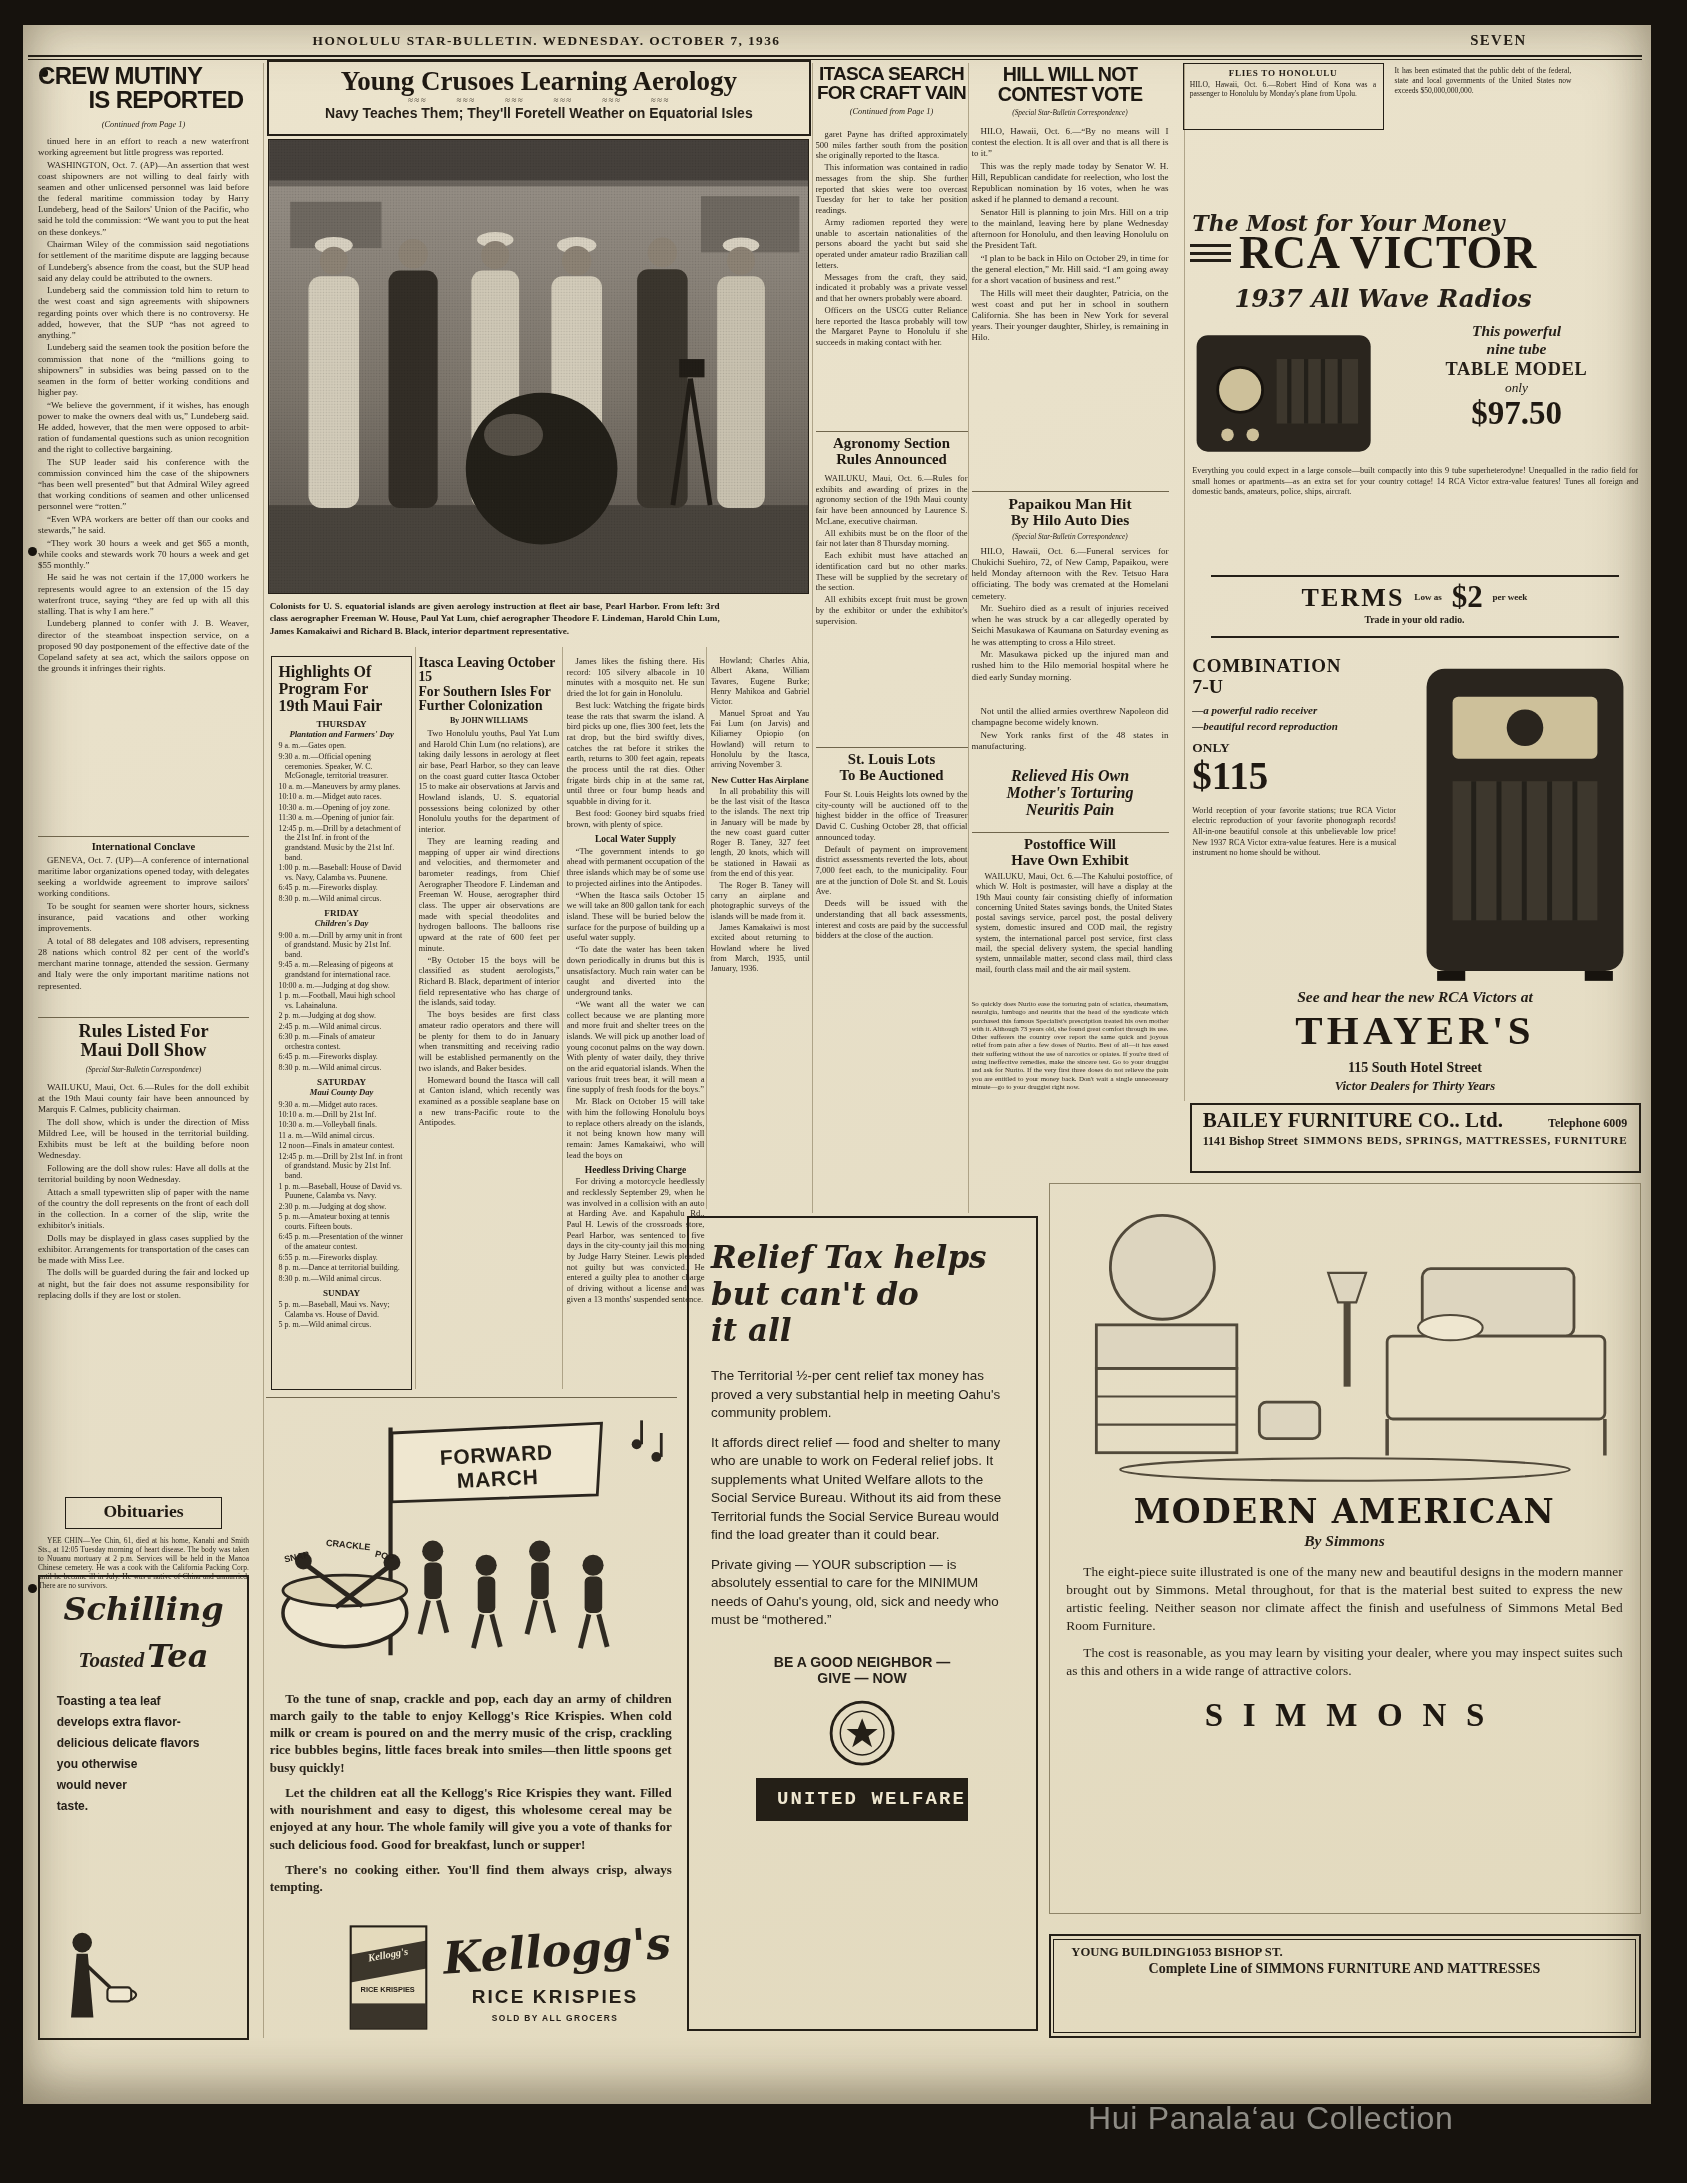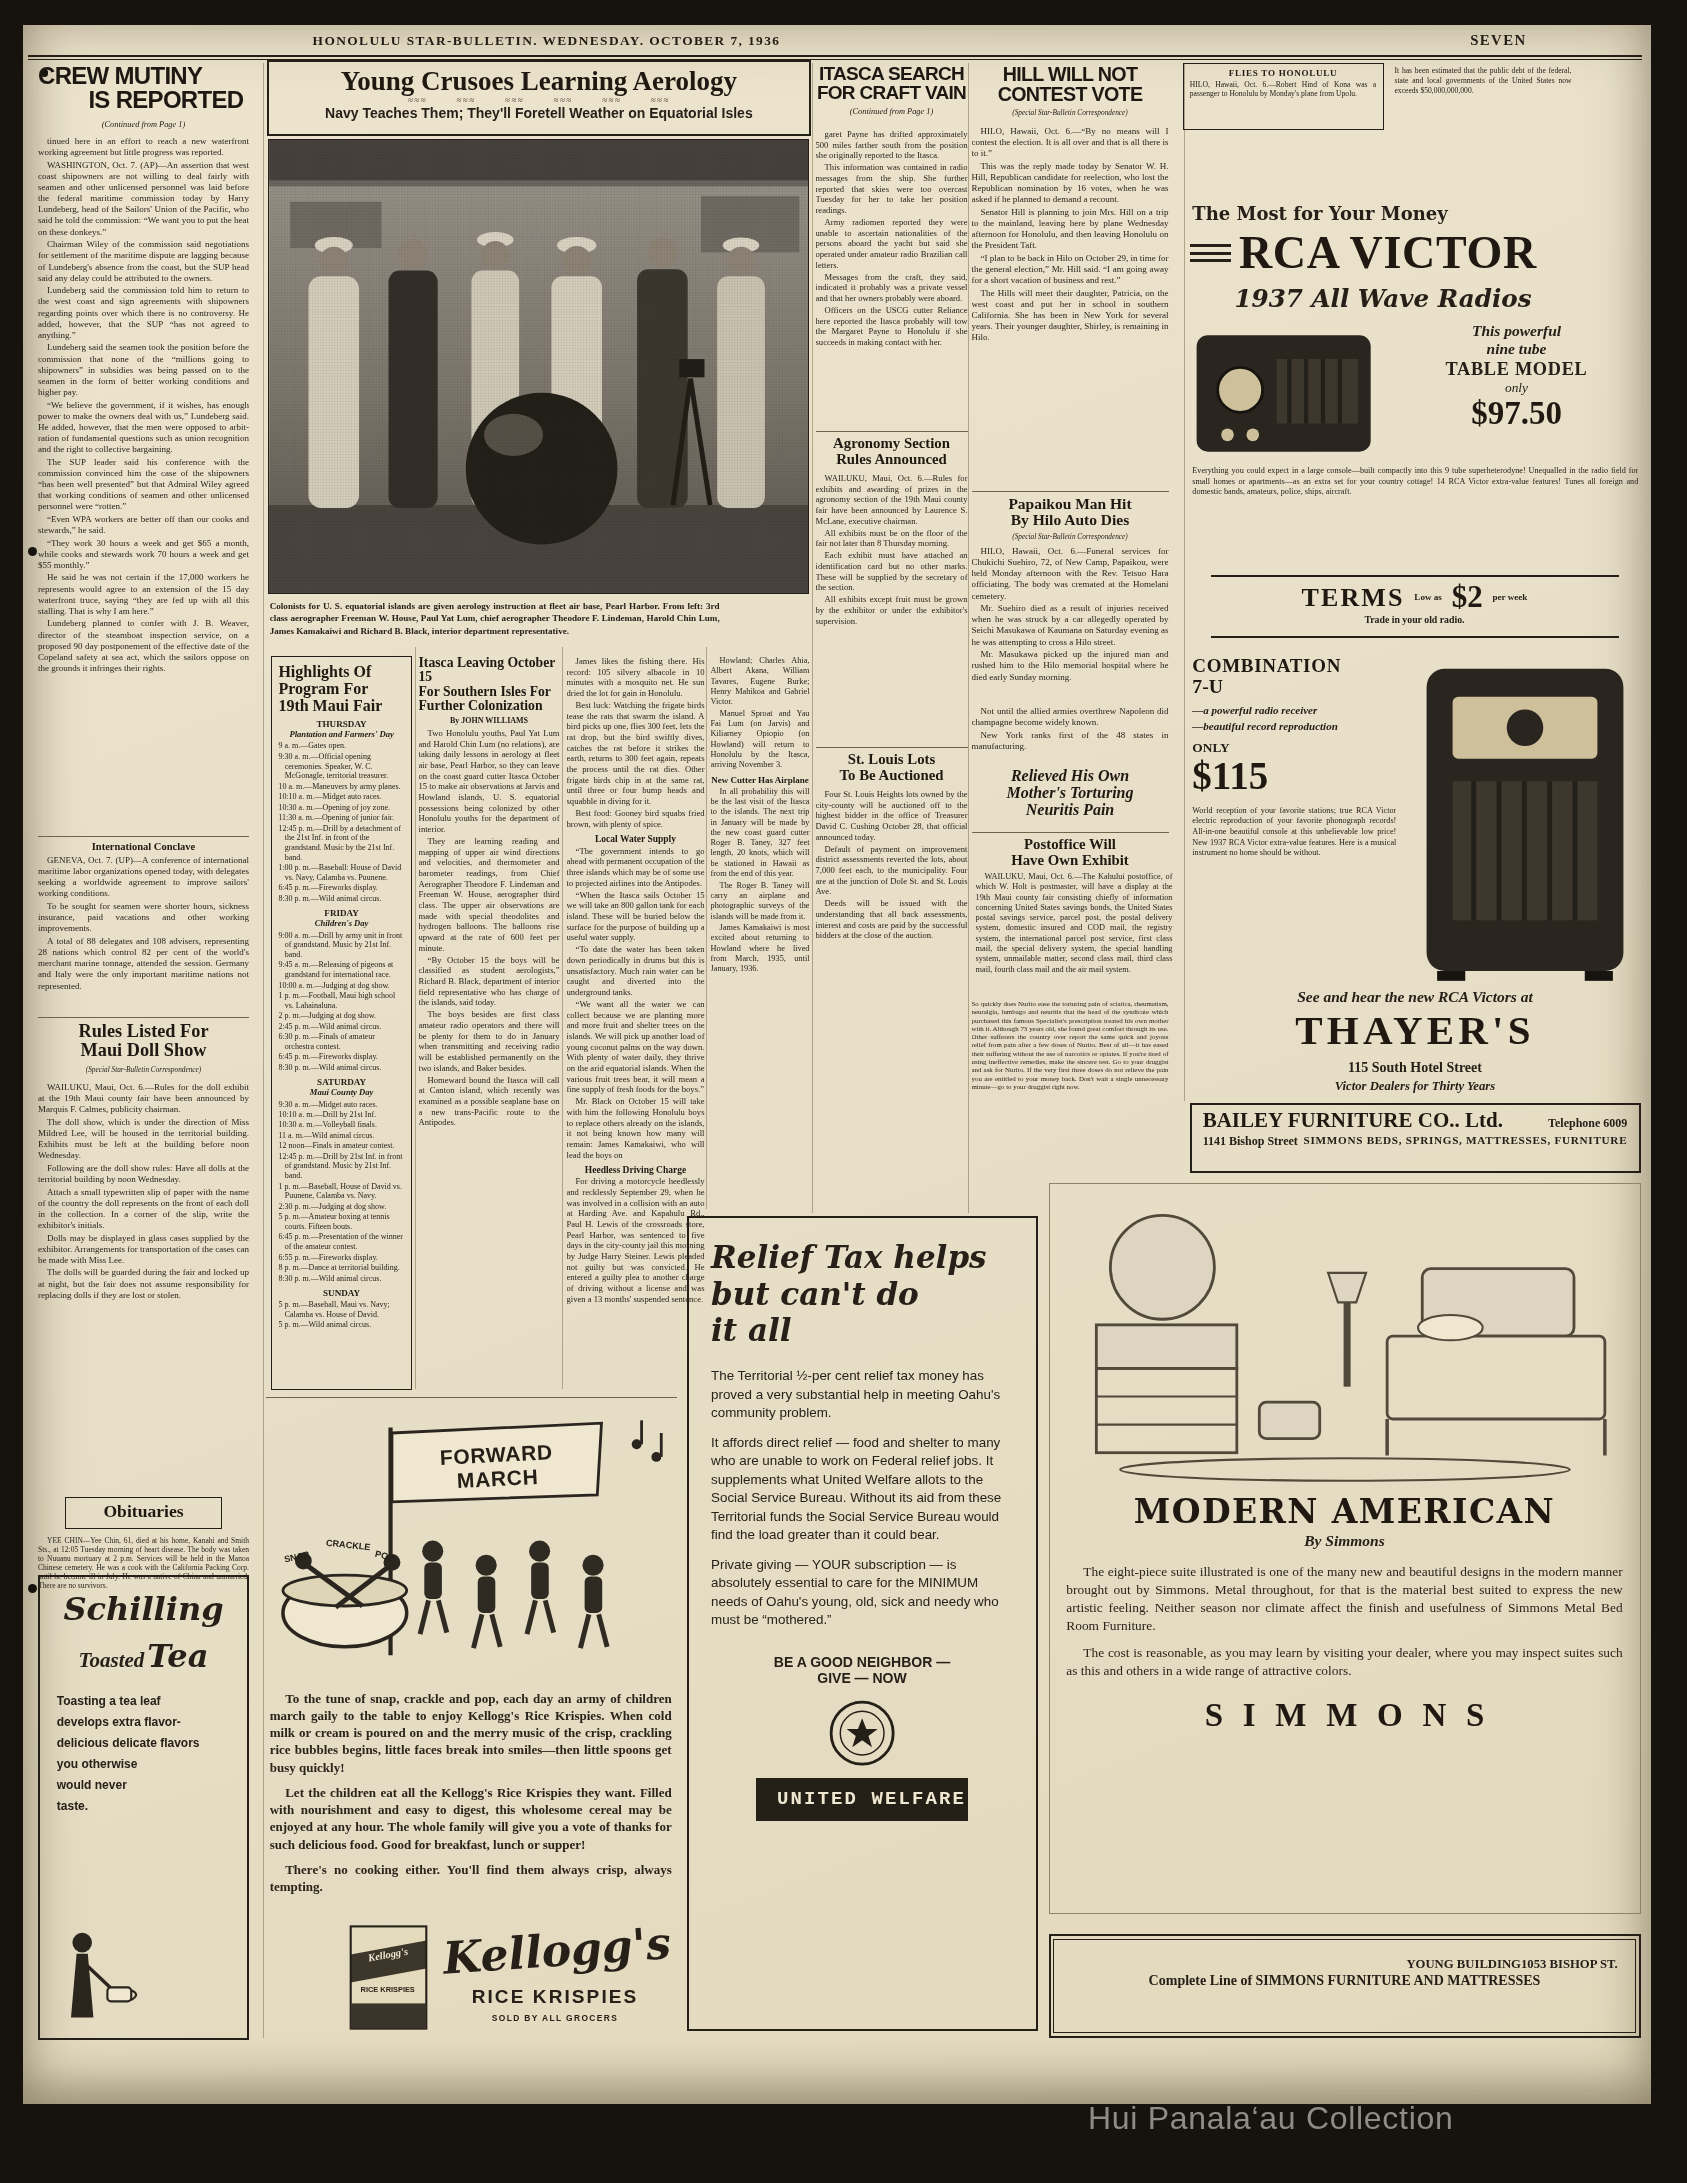--- a/index.html
+++ b/index.html
@@ -433,21 +433,21 @@
     <div class="abs" style="left:0;top:936px;width:100%;height:172px;font-size:6.9px;line-height:1.2;text-align:justify;overflow:hidden;color:#29231b">So quickly does Nurito ease the torturing pain of sciatica, rheumatism, neuralgia, lumbago and neuritis that the head of the syndicate which purchased this famous Specialist's prescription treated his own mother with it. Although 73 years old, she found great comfort through its use. Other sufferers the country over report the same quick and joyous relief from pain after a few doses of Nurito. Best of all—it has eased their suffering without the use of narcotics or opiates. If you're tired of using ineffective remedies, make the sincere test. Go to your druggist and ask for Nurito. If the very first three doses do not relieve the pain you are entitled to your money back. Don't wait a single unnecessary minute—go to your druggist right now.</div>
   </div>
 
   <div class="abs" style="left:1160px;top:38px;width:201px;height:67px;border:1.4px solid #241f17;padding:3.5px 6.3px">
     <div class="ctr" style="font-weight:700;font-size:9.1px;letter-spacing:0.7px">FLIES TO HONOLULU</div>
     <div style="font-size:7.6px;line-height:1.25;text-align:justify;margin-top:2.1px">HILO, Hawaii, Oct. 6.—Robert Hind of Kona was a passenger to Honolulu by Monday's plane from Upolu.</div>
   </div>
   <div class="abs" style="left:1372px;top:41px;width:177px;height:65px;font-size:7.6px;line-height:1.3;text-align:justify">It has been estimated that the public debt of the federal, state and local governments of the United States now exceeds $50,000,000,000.</div>
 
   <div class="abs" style="left:1167px;top:170px;width:451px;height:905px">
-    <div class="abs" style="left:2.8px;top:8px;font-size:18px;font-weight:700;font-family:'DejaVu Serif',serif">The Most for Your Money</div>
+    <div class="abs" style="left:2.8px;top:15px;font-size:22px;font-weight:700;font-style:italic;font-family:'DejaVu Serif',serif">The Most for Your Money</div>
     <div class="abs" style="left:0;top:34px;display:flex;align-items:center">
       <div style="display:flex;flex-direction:column;gap:4.9px;margin-right:8.4px">
         <div style="width:41px;height:2.8px;background:#241f17"></div>
         <div style="width:41px;height:2.8px;background:#241f17"></div>
         <div style="width:41px;height:2.8px;background:#241f17"></div>
       </div>
       <span class="hser" style="font-size:46px;letter-spacing:0.7px">RCA VICTOR</span>
     </div>
     <div class="abs" style="left:45px;top:89px;font-size:24.6px;font-weight:700;font-style:italic;font-family:'DejaVu Serif',serif">1937 All Wave Radios</div>
 
@@ -547,21 +547,21 @@
     <div class="ctr" style="font-size:15.5px;font-weight:700;font-style:italic;margin:2.8px 0 12.7px">By Simmons</div>
     <div class="modp" style="padding:0 9.8px">
         <p>The eight-piece suite illustrated is one of the many new and beautiful designs in the modern manner brought out by Simmons. Metal throughout, for that is the material best suited to express the new artistic feeling. Neither season nor climate affect the finish and usefulness of Simmons Metal Bed Room Furniture.</p>
         <p>The cost is reasonable, as you may learn by visiting your dealer, where you may inspect suites such as this and others in a wide range of attractive colors.</p>
       </div>
     <div class="ctr hser" style="font-size:33px;letter-spacing:19.7px;margin-top:18.3px;padding-left:19.7px">SIMMONS</div>
   </div>
 
   <div class="abs" style="left:1026px;top:1909px;width:592px;height:104px;border:2.8px solid #241f17;padding:2.8px">
     <div style="border:1.1px solid #241f17;height:100%;padding:4.2px 17px">
-      <div style="display:flex;justify-content:flex-end;margin-top:13px">
+      <div style="display:flex;justify-content:flex-start;margin-top:1px">
         <span style="font-size:12.7px;font-weight:700">YOUNG BUILDING</span>
         <span style="font-size:12.7px;font-weight:700">1053 BISHOP ST.</span>
       </div>
       <div class="ctr" style="font-size:14px;font-weight:700;margin-top:1.4px">Complete Line of SIMMONS FURNITURE AND MATTRESSES</div>
     </div>
   </div>
 
 </div>
 
 <div class="watermark" style="left:1088px;top:2100px">Hui Panala‘au Collection</div>

